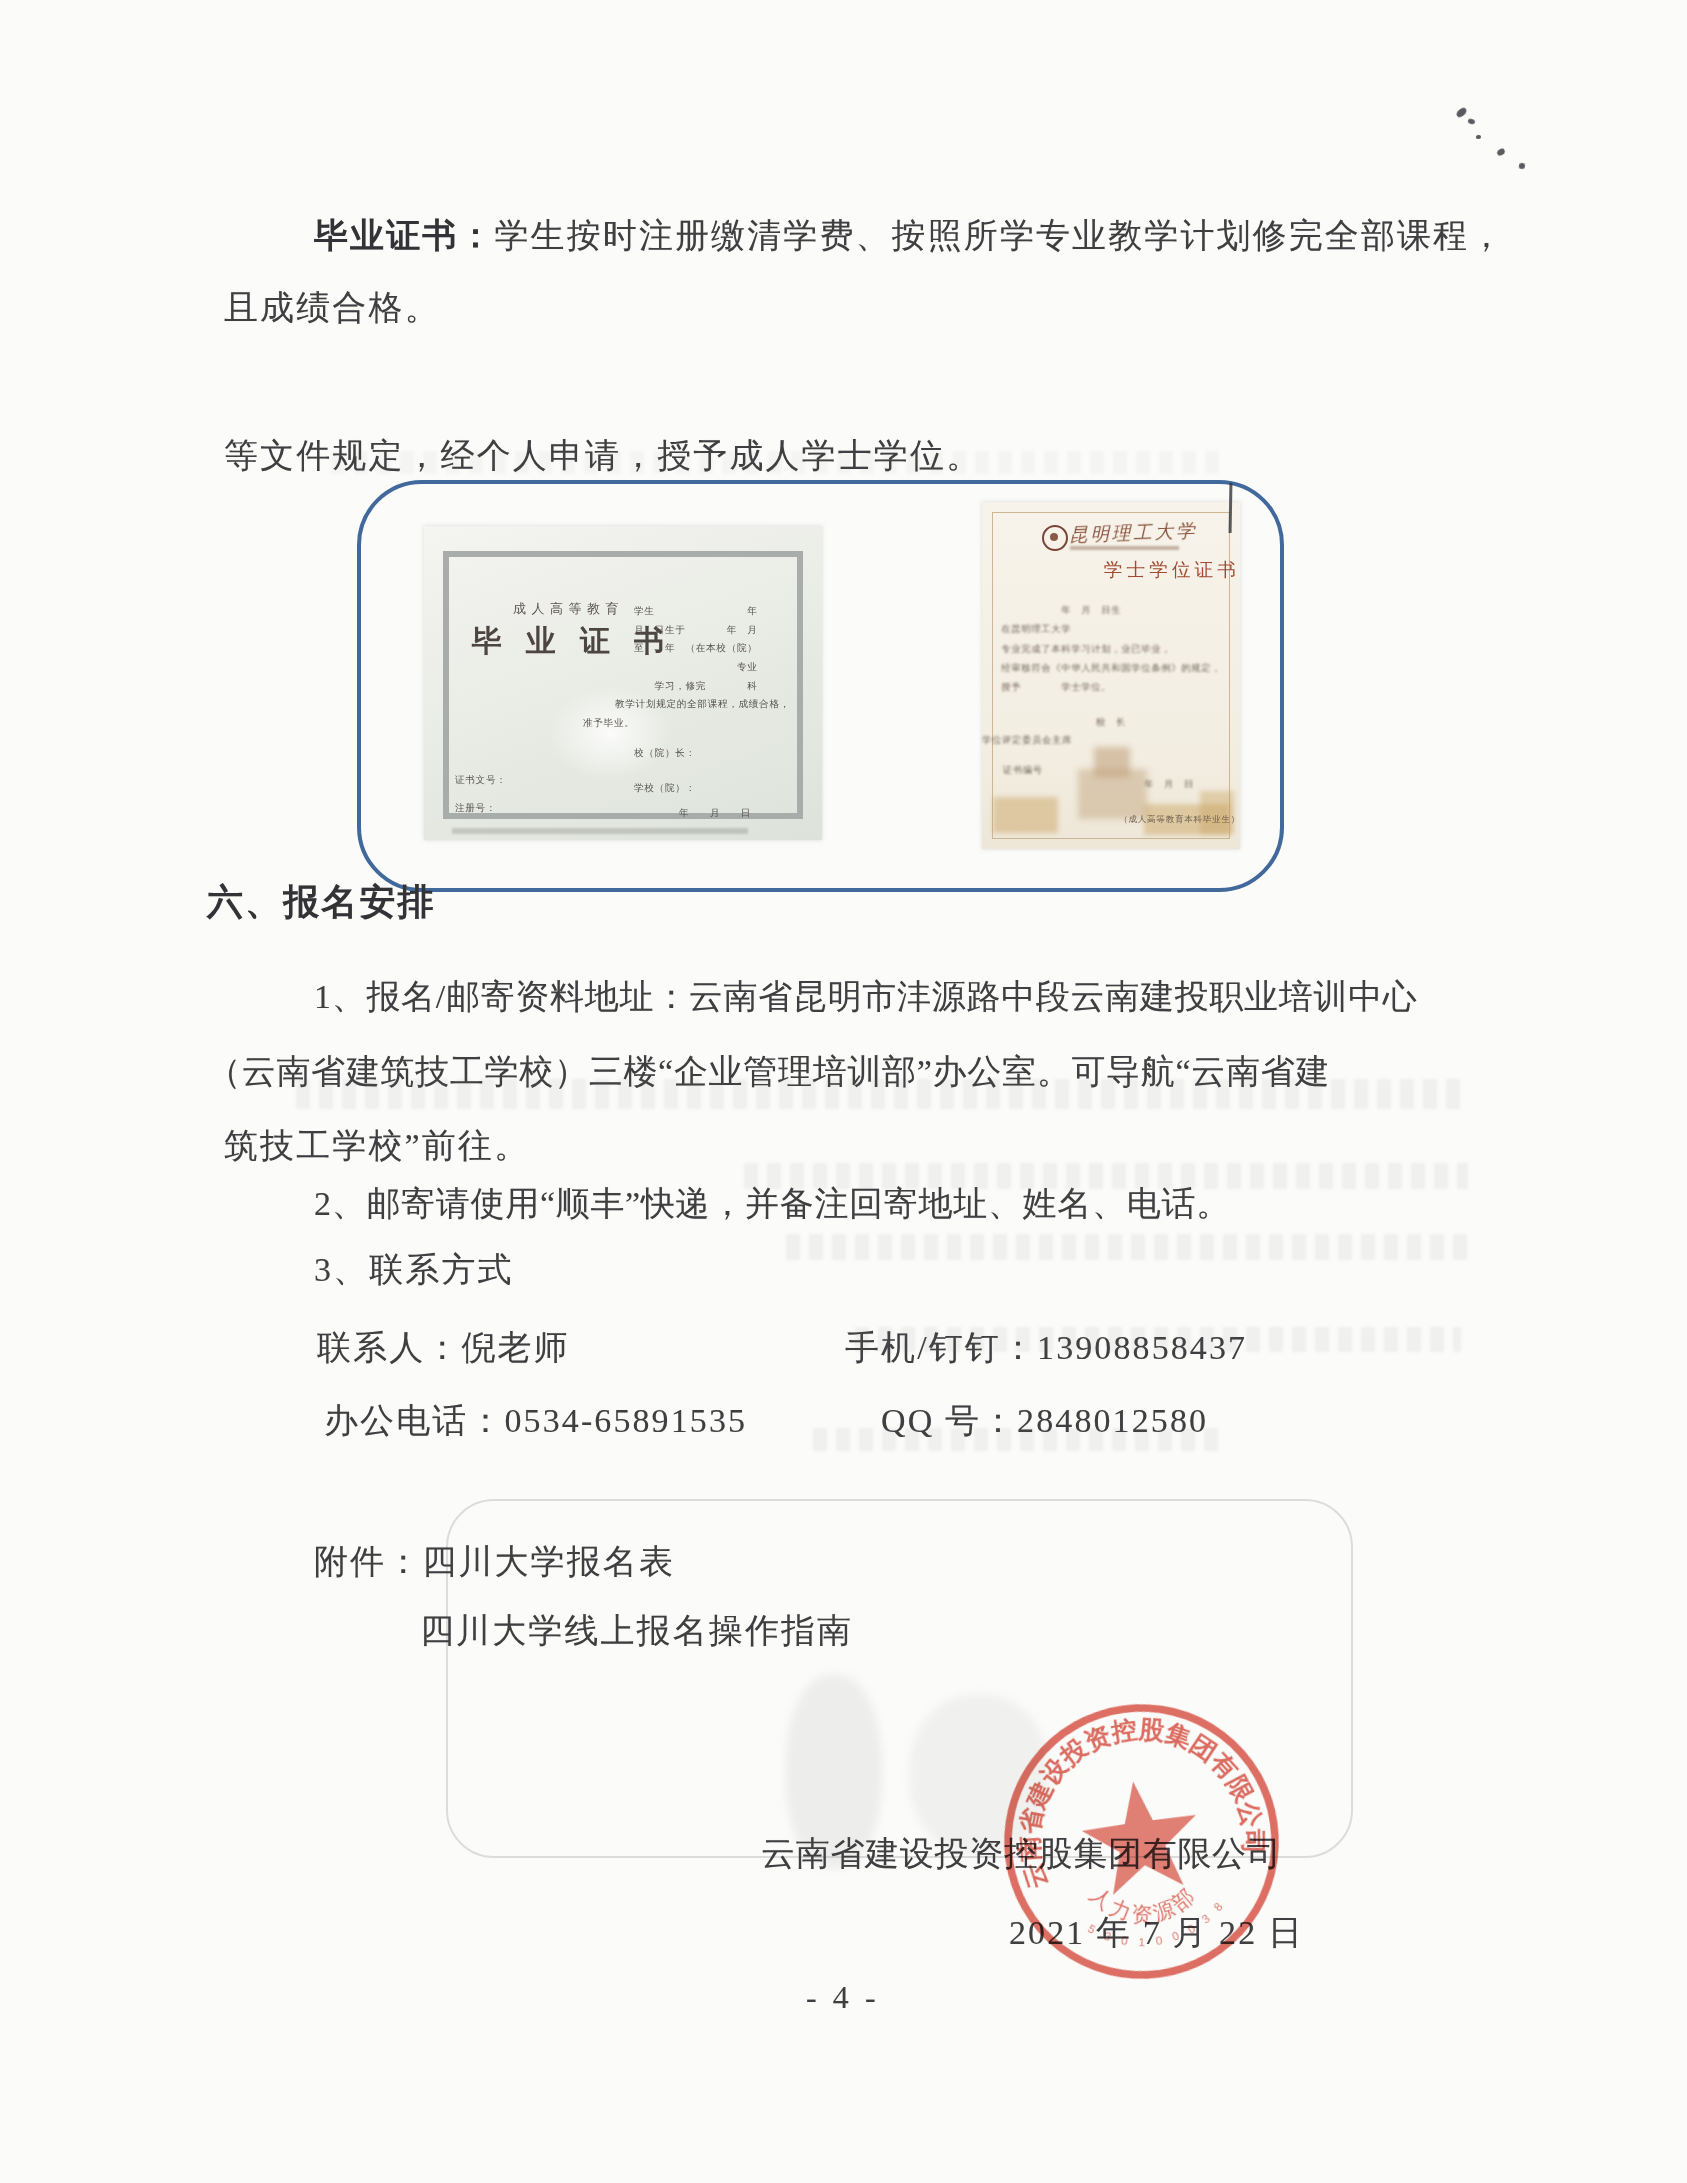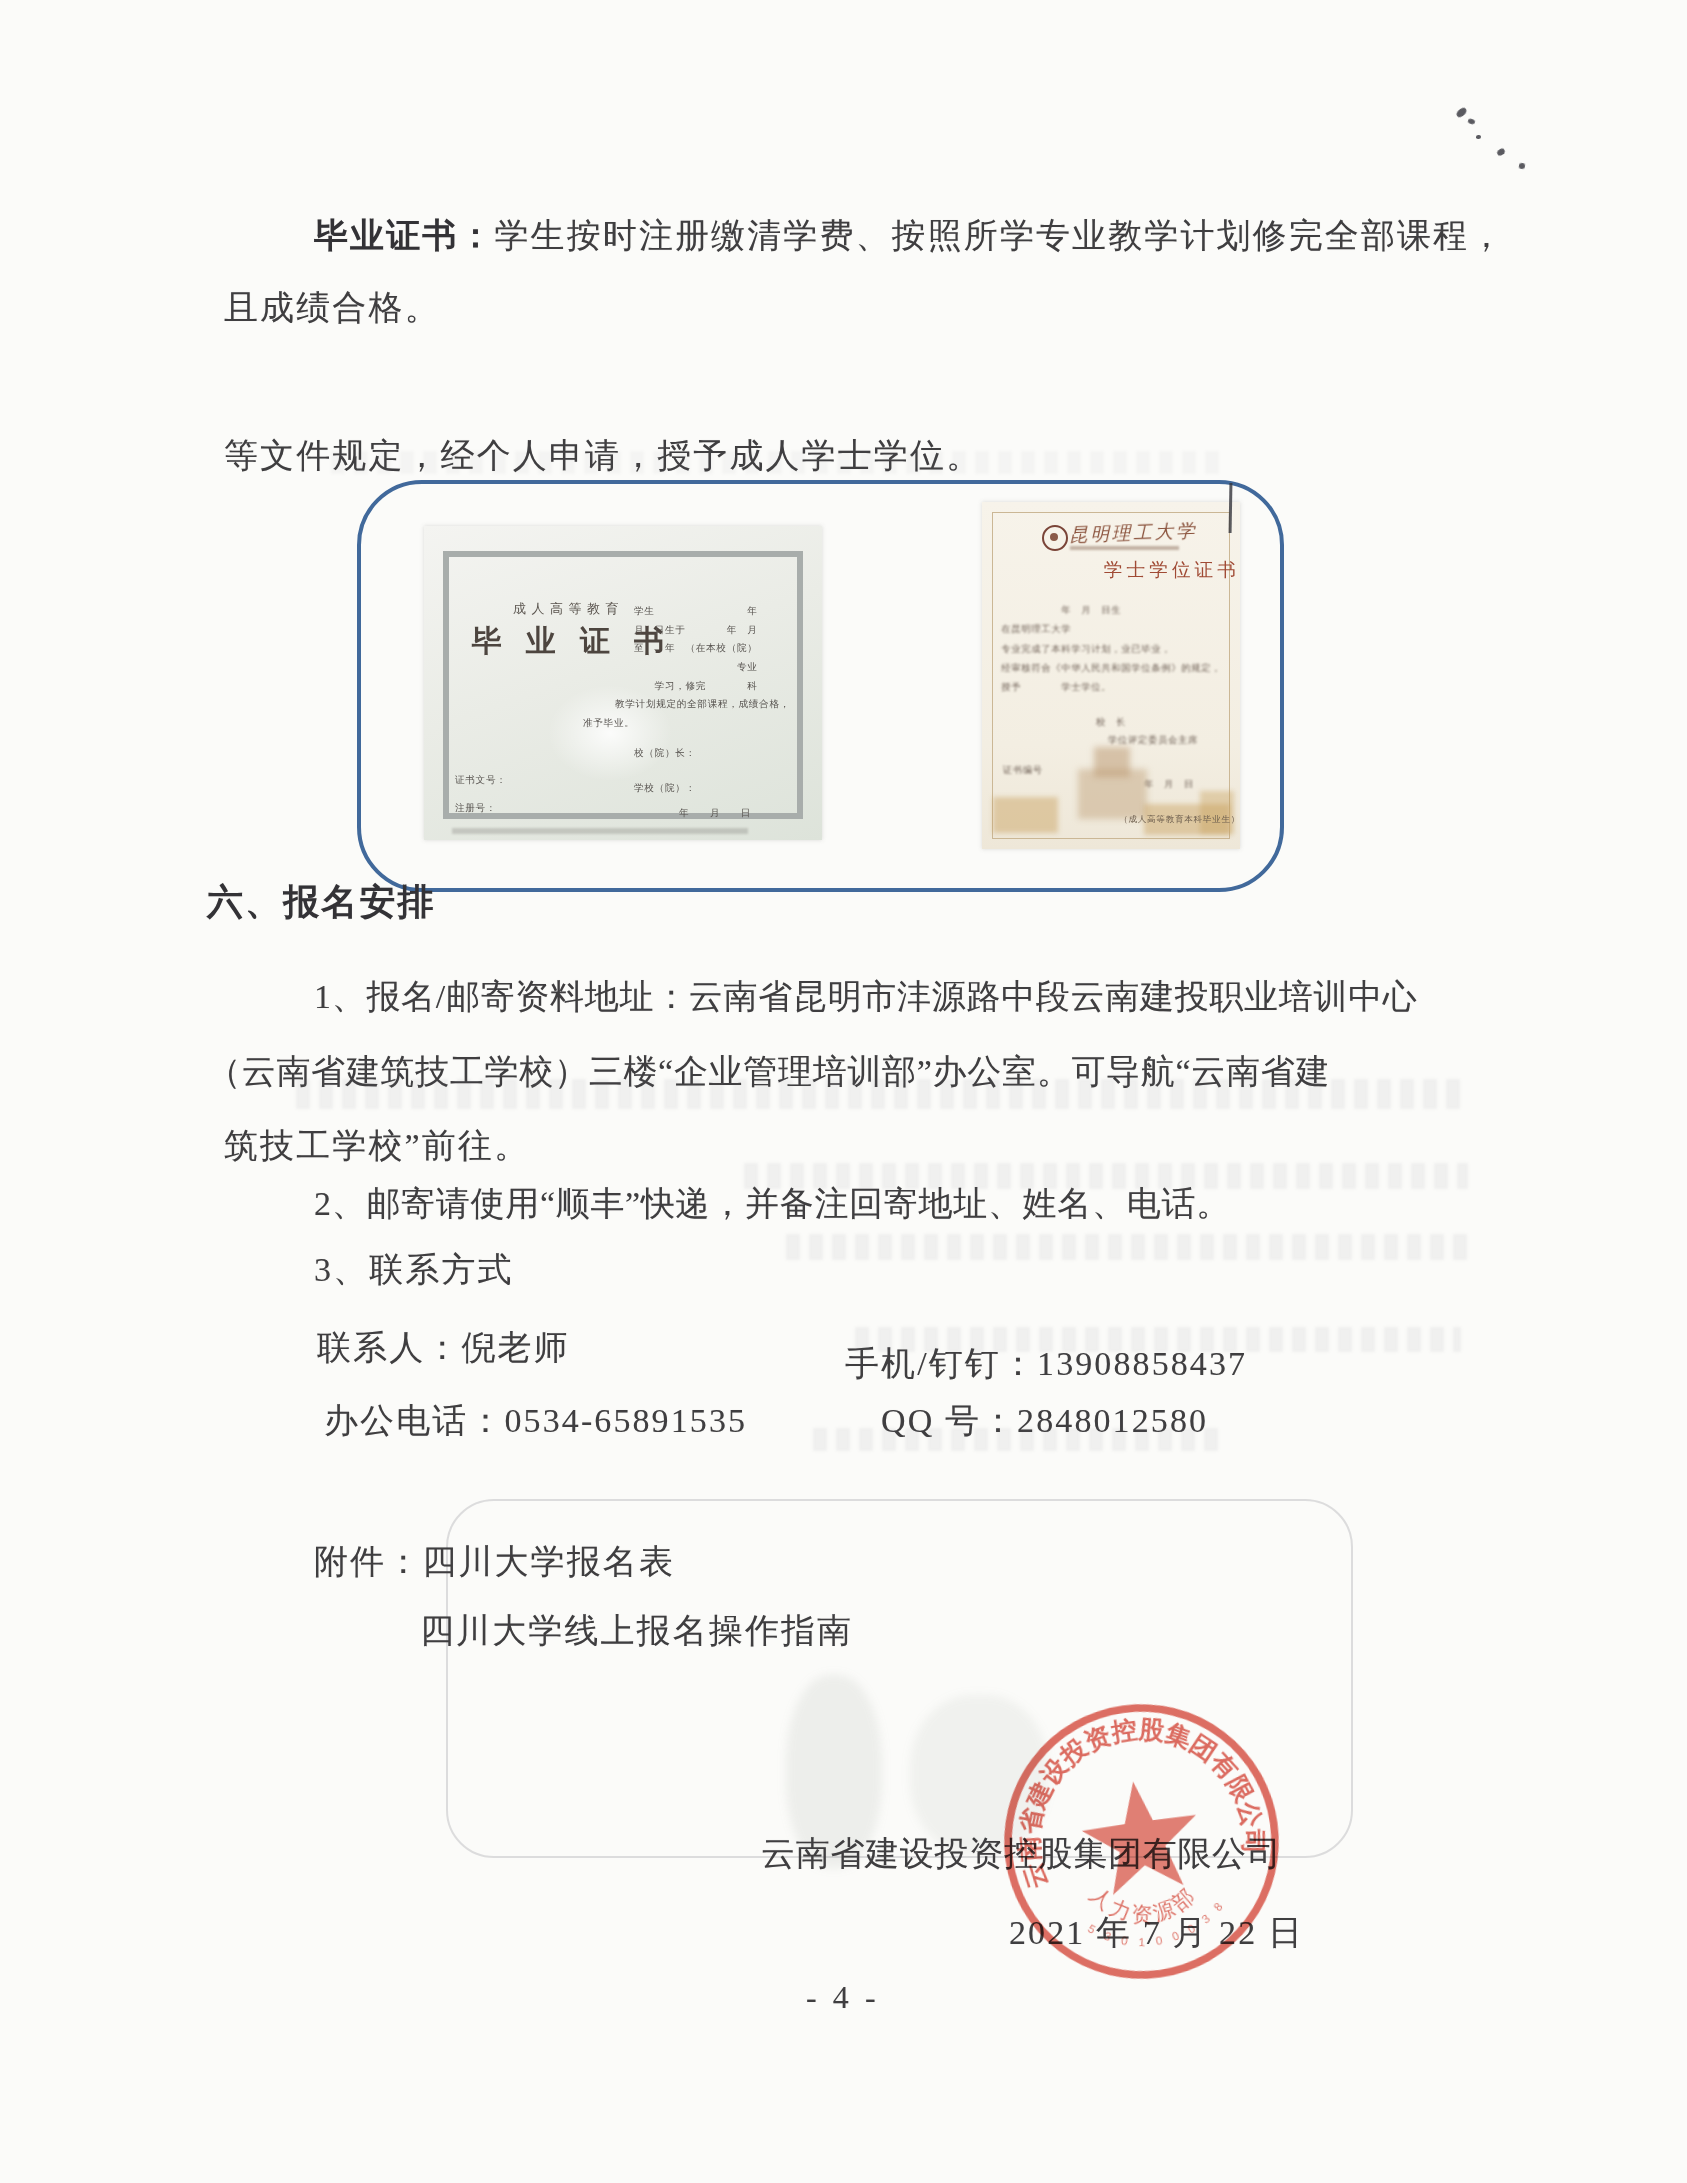--- a/index.html
+++ b/index.html
@@ -105,41 +105,41 @@
       </span>
     <div class="script-name">昆明理工大学</div>
     <div class="caption-stripe"></div>
     <div class="degree-title">学士学位证书</div>
     <div class="deg-line" style="top:102px;">　　　　　　年　月　日生</div>
     <div class="deg-line" style="top:121px;">在昆明理工大学</div>
     <div class="deg-line" style="top:141px;">专业完成了本科学习计划，业已毕业，</div>
     <div class="deg-line" style="top:160px;">经审核符合《中华人民共和国学位条例》的规定，</div>
     <div class="deg-line" style="top:179px;">授予　　　　学士学位。</div>
     <div class="deg-line" style="top:214px;left:0;width:258px;text-align:center;">校　长</div>
-    <div class="deg-line" style="top:232px;left:0;width:216px;text-align:right;">学位评定委员会主席</div>
+    <div class="deg-line" style="top:232px;left:0;width:216px;text-align:left;">学位评定委员会主席</div>
     <div class="deg-line" style="top:262px;left:20.7px;">证书编号</div>
     <div class="deg-line" style="top:276px;left:162px;">年　月　日</div>
     <div class="wm" style="left:96px;top:267px;width:69px;height:50px;background:rgba(190,160,120,.45);"></div>
     <div class="wm" style="left:112px;top:245px;width:36px;height:30px;background:rgba(185,150,110,.5);"></div>
     <div class="wm" style="left:11px;top:295px;width:65px;height:36px;background:rgba(200,160,90,.45);filter:blur(2.8px);"></div>
     <div class="wm" style="left:162px;top:302px;width:86px;height:31px;background:rgba(200,160,90,.45);filter:blur(2.8px);"></div>
     <div class="wm" style="left:218px;top:289px;width:34px;height:43px;background:rgba(200,160,90,.4);filter:blur(2.8px);"></div>
     <div class="bottom-note">（成人高等教育本科毕业生）</div>
   </div>
 
   <div class="penline"></div>
 
   <div class="t bold" style="left:207px;top:878px;font-size:36px;">六、报名安排</div>
   <div class="t" style="left:314px;top:974px;letter-spacing:0.7px;">1、报名/邮寄资料地址：云南省昆明市沣源路中段云南建投职业培训中心</div>
   <div class="t" style="left:207px;top:1049px;letter-spacing:0.7px;">（云南省建筑技工学校）三楼“企业管理培训部”办公室。可导航“云南省建</div>
   <div class="t" style="left:224px;top:1123px;">筑技工学校”前往。</div>
   <div class="t" style="left:314px;top:1181px;letter-spacing:0.7px;">2、邮寄请使用“顺丰”快递，并备注回寄地址、姓名、电话。</div>
   <div class="t" style="left:314px;top:1247px;">3、联系方式</div>
   <div class="t" style="left:317px;top:1325px;">联系人：倪老师</div>
-  <div class="t" style="left:845px;top:1325px;margin-top:16px;">手机/钉钉：13908858437</div>
+  <div class="t" style="left:845px;top:1325px;">手机/钉钉：13908858437</div>
   <div class="t" style="left:324px;top:1398px;">办公电话：0534-65891535</div>
   <div class="t" style="left:881px;top:1398px;">QQ 号：2848012580</div>
 
   <div class="bleed" style="left:296px;top:1079px;width:1165px;height:30px;"></div>
   <div class="bleed" style="left:744px;top:1163px;width:724px;height:26px;"></div>
   <div class="bleed" style="left:786px;top:1234px;width:682px;height:26px;"></div>
   <div class="bleed" style="left:855px;top:1327px;width:606px;height:25px;"></div>
   <div class="bleed" style="left:813px;top:1428px;width:413px;height:23.4px;"></div>
   <div class="ghost-rect"></div>
   <div class="blob" style="left:786px;top:1675px;width:96px;height:193px;background:rgba(120,130,120,.10);"></div>

